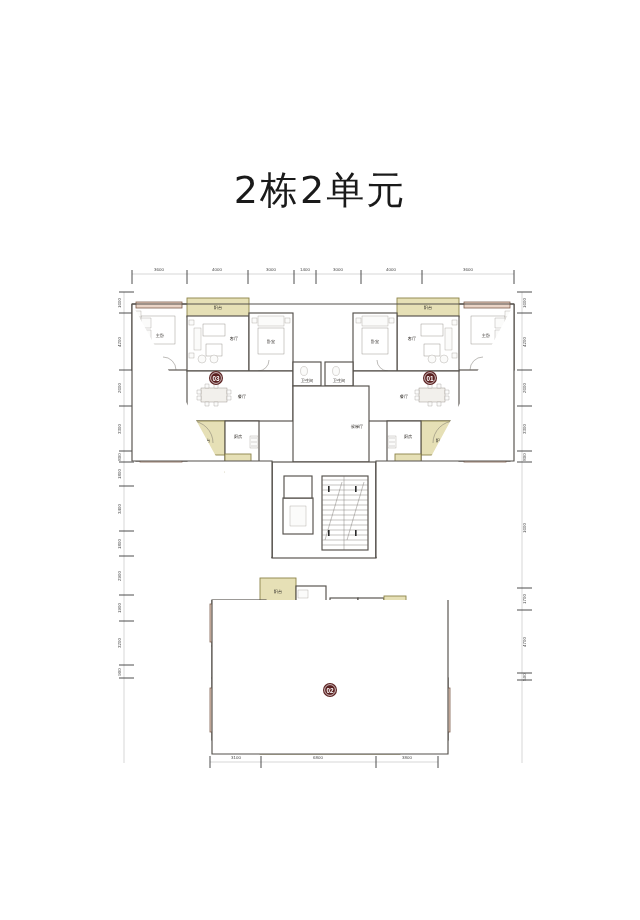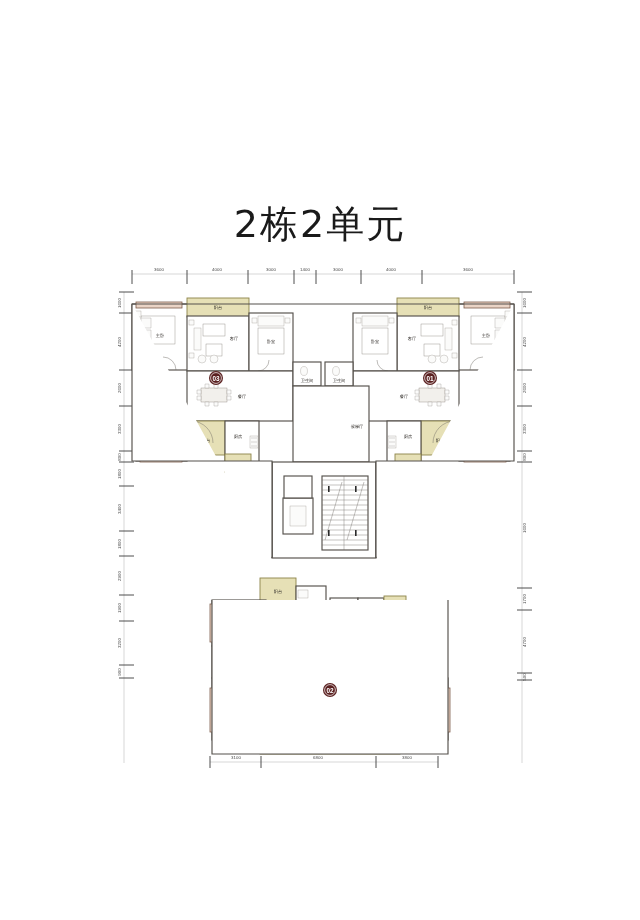--- a/index.html
+++ b/index.html
@@ -20,21 +20,20 @@
     position: absolute;
     top: 165px;
     left: 0;
     width: 640px;
     text-align: center;
     font-size: 38px;
     font-weight: 400;
     letter-spacing: 2px;
     color: #1a1a1a;
     font-family: "DejaVu Sans", "Liberation Sans", sans-serif;
-    margin-top: 34px;
   }
 
   #plan-wrap {
     position: absolute;
     left: 108px;
     top: 258px;
     width: 430px;
     height: 520px;
   }
 

